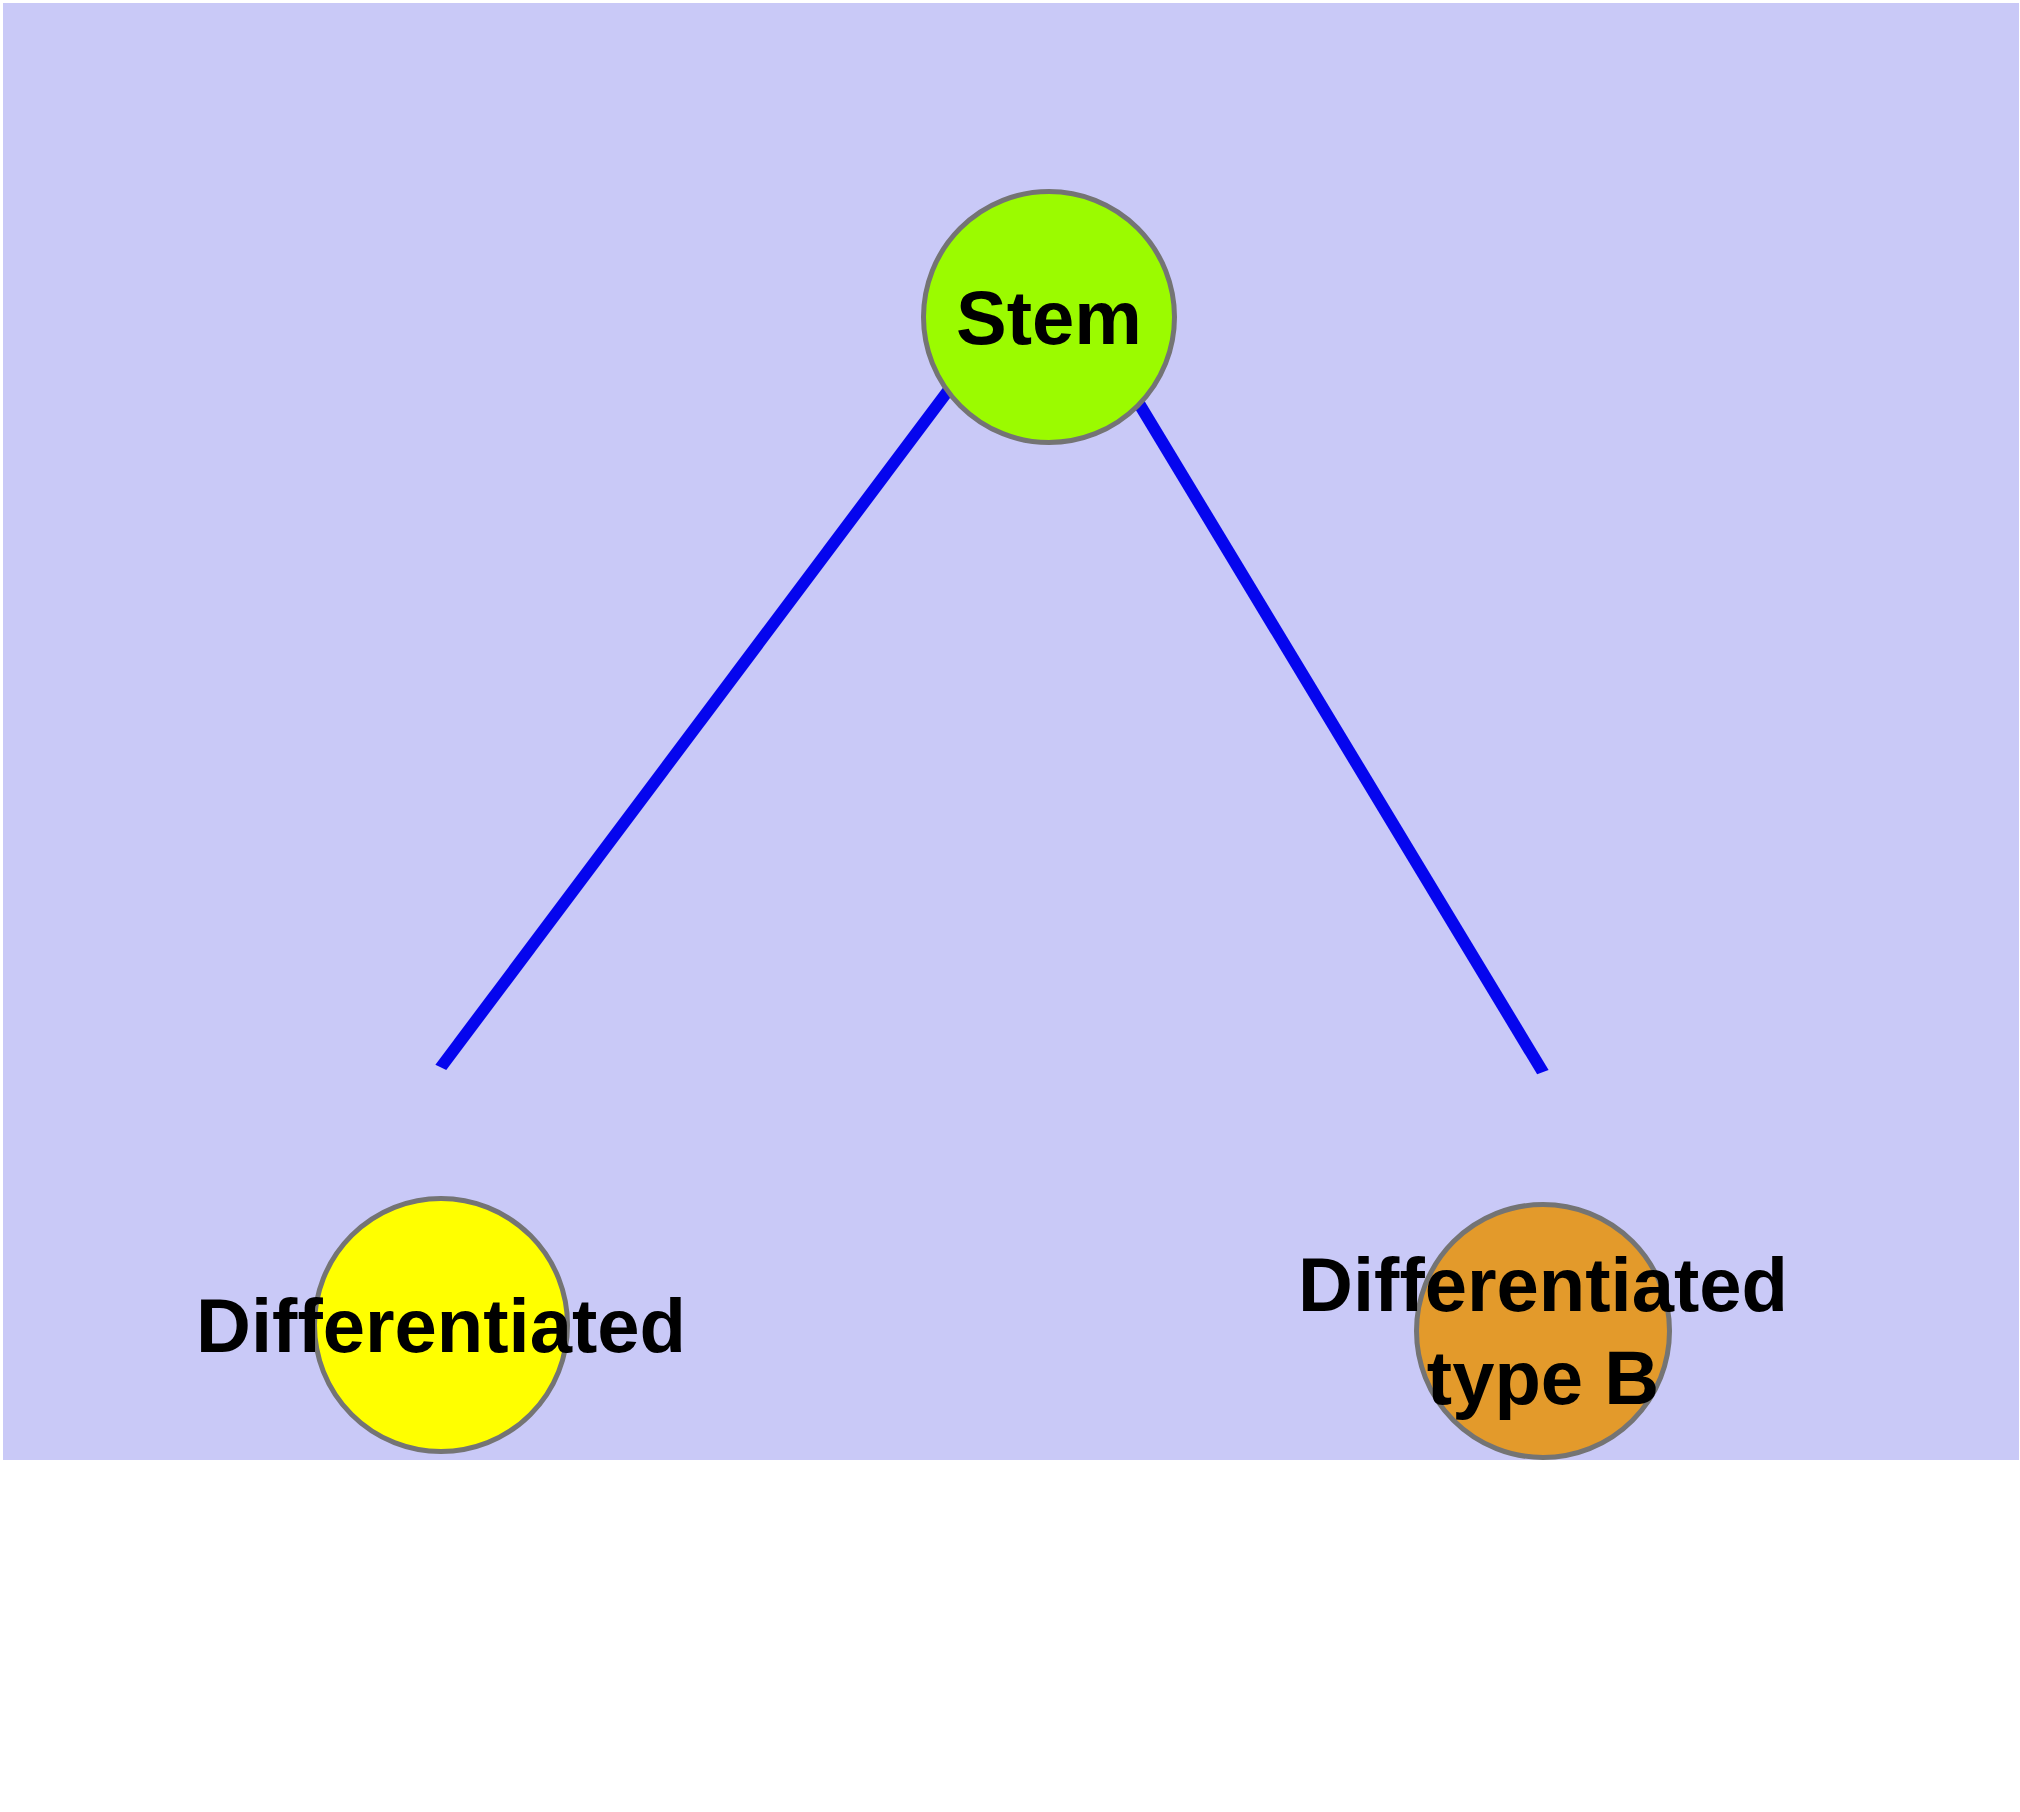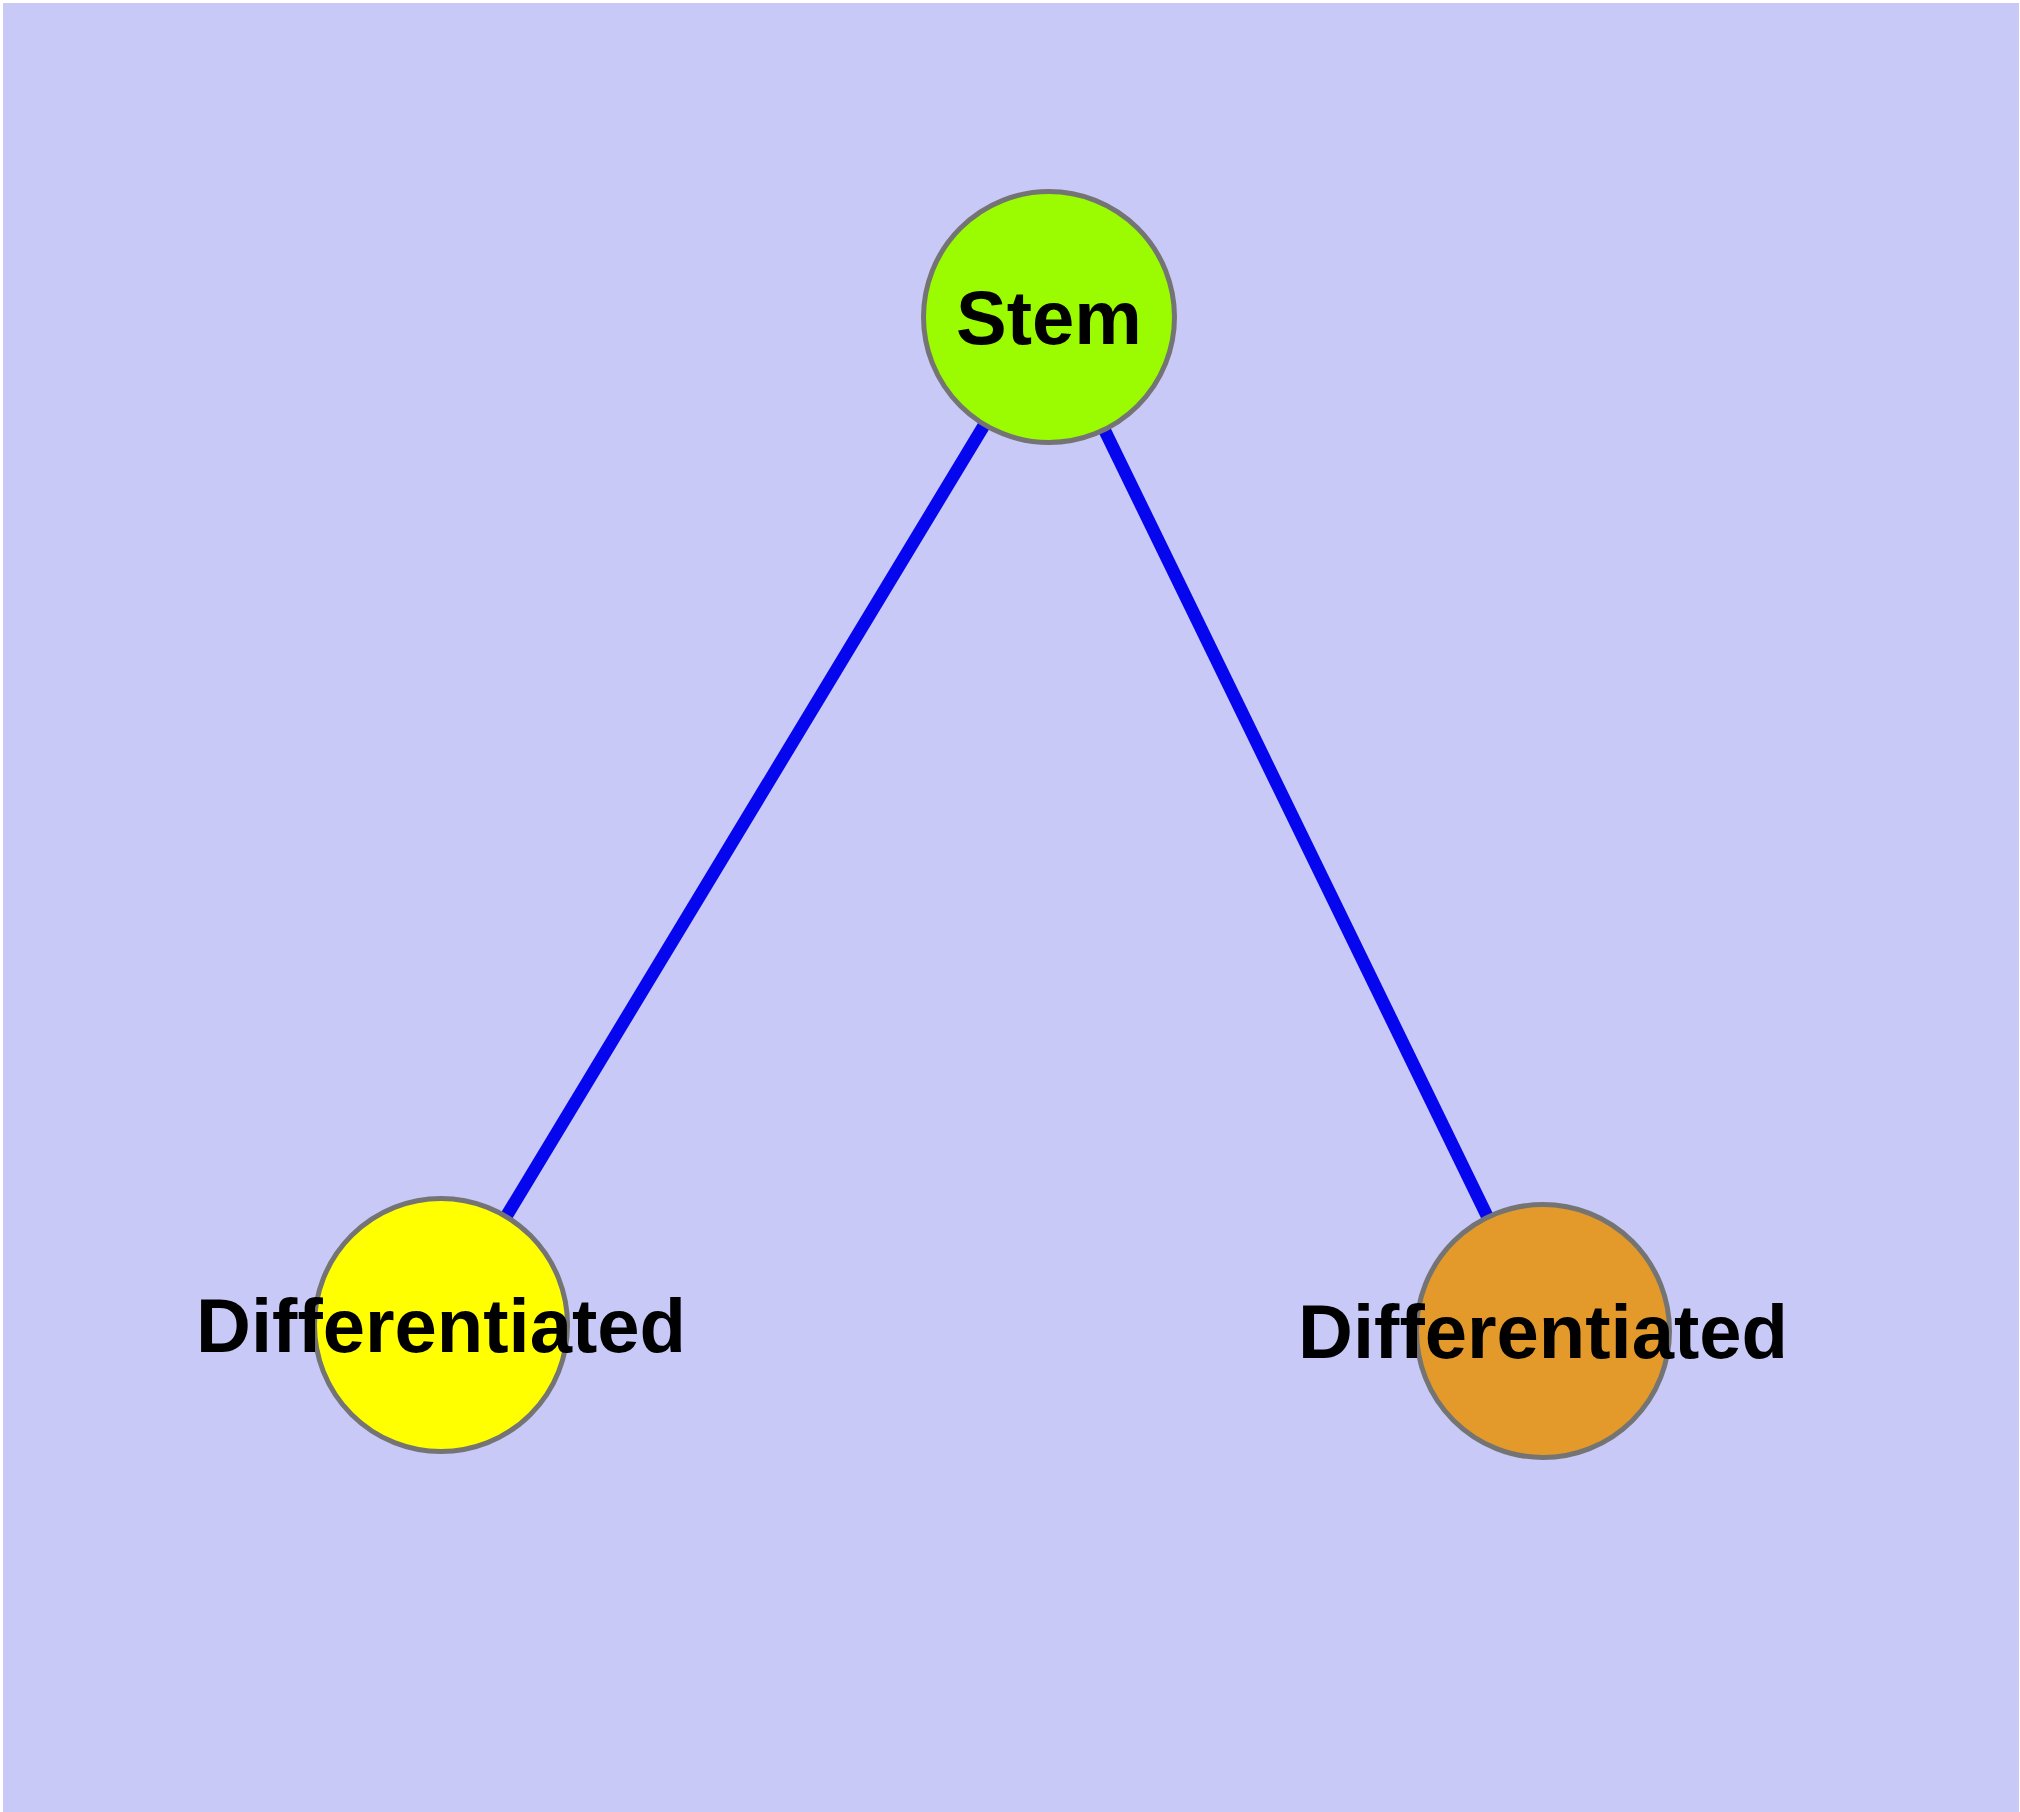--- a/index.html
+++ b/index.html
@@ -3,21 +3,21 @@
 <meta charset="utf-8">
 <style>
   html, body {
     margin: 0;
     padding: 0;
     background: #ffffff;
   }
   .figure {
     position: relative;
     width: 2021px;
-    height: 1812px;
+    height: 1460px;
     background: #ffffff;
     overflow: hidden;
     font-family: "Liberation Sans", sans-serif;
   }
   .plot-area {
     position: absolute;
     top: 3.4px;
     left: 3.4px;
     right: 1.7px;
     bottom: 0;
@@ -75,16 +75,17 @@
   <div class="node-label" style="left: 1049px; top: 317px; color: rgb(0, 0, 0);">
     <span class="label-line">Stem</span>
   </div>
 
   <div class="node-label" style="left: 441px; top: 1325px; color: rgb(0, 0, 0);">
     <span class="label-line">Differentiated</span>
   </div>
 
   <div class="node-label" style="left: 1543px; top: 1331px; color: rgb(0, 0, 0);">
     <span class="label-line">Differentiated</span>
+    <span class="label-line">type B</span>
   </div>
 
 </div>
 
 
 </body></html>

